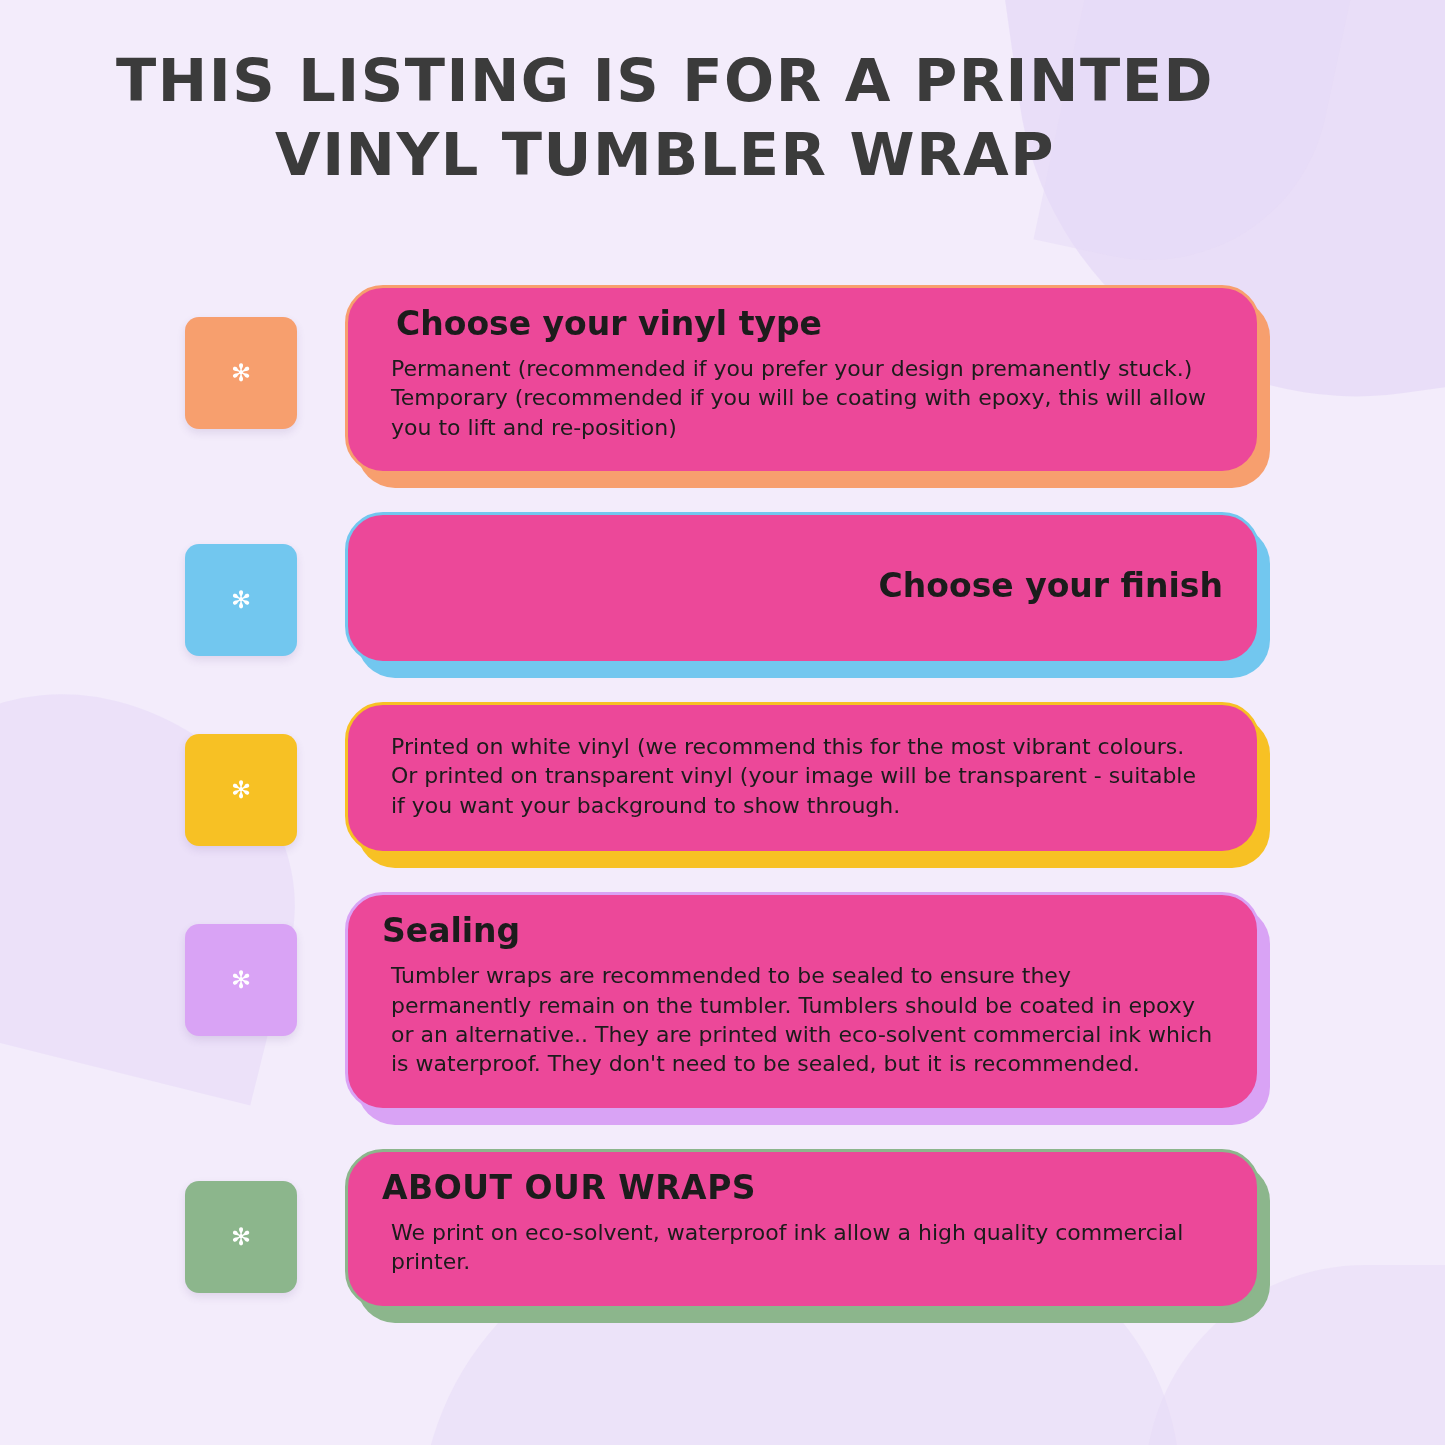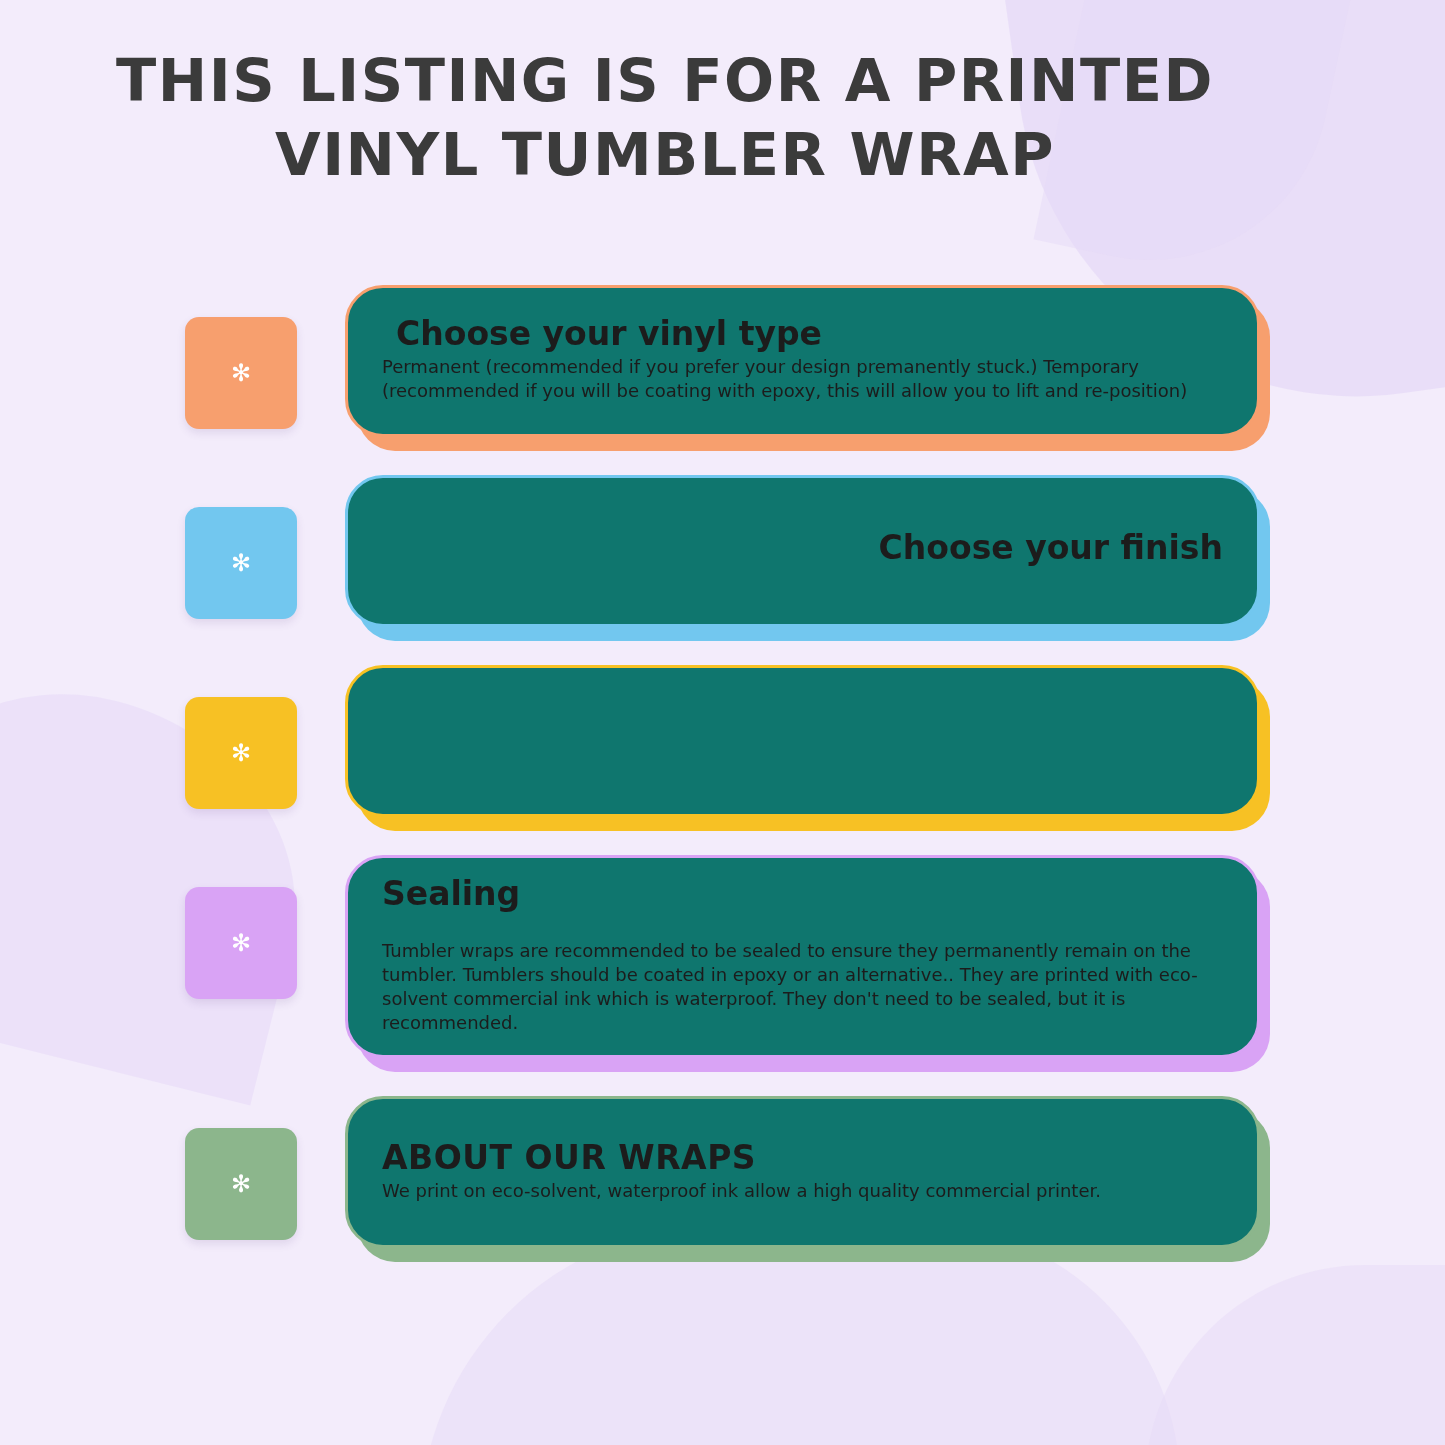--- a/index.html
+++ b/index.html
@@ -128,21 +128,21 @@
     top: 14px;
     right: -10px;
     bottom: -14px;
     border-radius: 38px;
     z-index: 1;
   }
 
   .card {
     position: relative;
     z-index: 2;
-    background: #0f766e;
+    background: #ec4899;
     border-radius: 38px;
     border: 3px solid transparent;
     padding: 16px 34px 20px 34px;
     box-sizing: border-box;
     min-height: 152px;
     display: flex;
     flex-direction: column;
     justify-content: center;
   }
 
@@ -156,23 +156,23 @@
   }
   .card h2.indent {
     padding-left: 14px;
   }
   .card h2.caps {
     text-transform: uppercase;
     letter-spacing: 0.5px;
   }
 
   .card p {
-    margin: 0;
-    font-family: "DejaVu Sans", sans-serif;
-    font-size: 18px;
+    margin: 9px;
+    font-family: "DejaVu Sans", sans-serif;
+    font-size: 22px;
     line-height: 1.34;
     color: #1c1c1c;
   }
   .card p.gap {
     margin-top: 16px;
   }
 </style>
 </head>
 <body style="background: rgb(243, 236, 251);">
 
@@ -213,31 +213,32 @@
       </div>
     </div>
 
     <div class="row">
       <div class="badge" id="badge-2" style="background: rgb(247, 193, 36);">
         <span>✻</span>
       </div>
       <div class="card-wrap">
         <div class="card-shadow" id="shadow-2" style="background: rgb(247, 193, 36);"></div>
         <div class="card" id="card-2" style="border-color: rgb(247, 193, 36);">
+          <p>Printed on white vinyl (we recommend this for the most vibrant colours. Or printed on transparent vinyl (your image will be transparent - suitable if you want your background to show through.</p>
         </div>
       </div>
     </div>
 
     <div class="row">
       <div class="badge" id="badge-3" style="background: rgb(217, 163, 245);">
         <span>✻</span>
       </div>
       <div class="card-wrap">
         <div class="card-shadow" id="shadow-3" style="background: rgb(217, 163, 245);"></div>
-        <div class="card" id="card-3" style="border-color: rgb(217, 163, 245); gap: 24px;">
+        <div class="card" id="card-3" style="border-color: rgb(217, 163, 245);">
           <h2>Sealing</h2>
           <p>Tumbler wraps are recommended to be sealed to ensure they permanently remain on the tumbler. Tumblers should be coated in epoxy or an alternative.. They are printed with eco-solvent commercial ink which is waterproof. They don't need to be sealed, but it is recommended.</p>
         </div>
       </div>
     </div>
 
     <div class="row">
       <div class="badge" id="badge-4" style="background: rgb(140, 182, 140);">
         <span>✻</span>
       </div>

